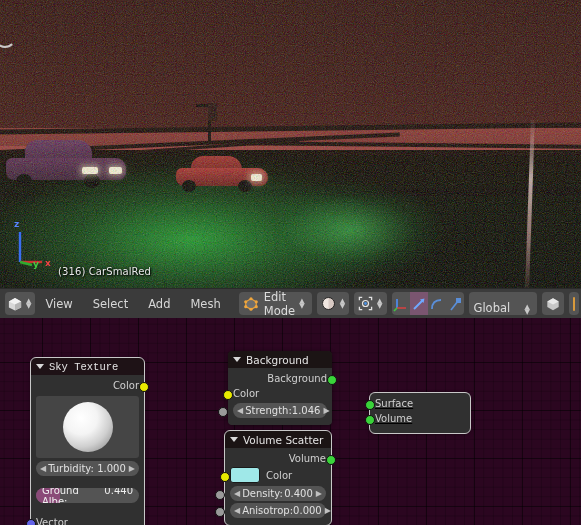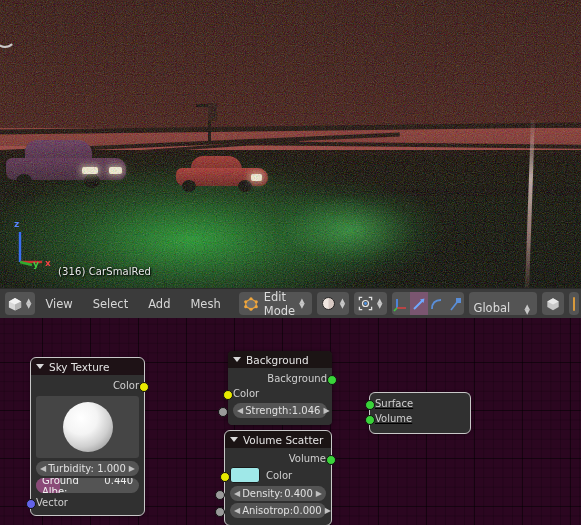--- a/index.html
+++ b/index.html
@@ -67,21 +67,21 @@
        linear-gradient(to right,rgba(0,0,0,.20) 1px,transparent 1px),
        linear-gradient(to bottom,rgba(0,0,0,.20) 1px,transparent 1px);
      background-size:48px 48px,48px 48px,9.6px 9.6px,9.6px 9.6px;
      background-position:-6px -4px,-6px -4px,-6px -4px,-6px -4px;}
   #links{position:absolute;left:0;top:0;width:581px;height:207px;pointer-events:none;}
   .node{position:absolute;border-radius:5px;background:#3c3c3c;
         box-shadow:0 1px 4px rgba(0,0,0,.55);overflow:visible;}
   .node.sel{outline:1px solid #c8c8c8;outline-offset:0;}
   .nHead{height:17px;border-radius:4px 4px 0 0;display:flex;align-items:center;
          padding-left:5px;color:#e4e4e4;font-size:10.5px;}
-  .nHead.tex{background:#1e1216;}
+  .nHead.tex{background:#1e1216;font-family:Liberation Mono, monospace;}
   .nHead.shader{background:#1b1414;}
   .nHead.out{background:#b4214f;}
   .tri{width:0;height:0;border-left:4px solid transparent;border-right:4px solid transparent;
        border-top:5px solid #d8d8d8;margin-right:5px;}
   .nBody{background:#303030;border-radius:0 0 4px 4px;padding:3px 5px 5px 5px;}
   .sockRow{position:relative;height:15px;display:flex;align-items:center;color:#cfcfcf;font-size:10px;}
   .sockRow.right{justify-content:flex-end;}
   .sock{position:absolute;width:8px;height:8px;border-radius:50%;border:1px solid #111;}
   .sock.l{left:-10px;}
   .sock.r{right:-10px;}
@@ -94,21 +94,21 @@
   .ball{width:50px;height:50px;border-radius:50%;
         background:radial-gradient(circle at 36% 32%,#ffffff 0%,#f4f4f4 35%,#cfcfcf 62%,#9a9a9a 85%,#7d7d7d 100%);}
   .numField{background:#545454;border-radius:8px;height:15px;display:flex;align-items:center;
             color:#e0e0e0;font-size:10px;padding:0 4px;margin:2px 0;position:relative;}
   .numField .lab{flex:0 0 auto;}
   .numField .val{margin-left:auto;}
   .arrowL,.arrowR{font-size:8px;color:#c0c0c0;}
   .arrowL{margin-right:2px;}
   .arrowR{margin-left:3px;}
   .sliderField{background:#545454;border-radius:8px;height:15px;display:flex;align-items:center;
-               color:#f0f0f0;font-size:10px;padding:0 6px;margin:2px 0;position:relative;overflow:hidden;}
+               color:#f0f0f0;font-size:10px;padding:0 6px;margin:12px 0;position:relative;overflow:hidden;}
   .sliderFill{position:absolute;left:0;top:0;bottom:0;background:#8a4a78;}
   .sliderTxt{position:relative;display:flex;width:100%;}
   .swatch{width:28px;height:14px;border-radius:3px;background:#9fe8e8;border:1px solid #1a1a1a;margin-right:6px;}
   #worldLabel{position:absolute;left:16px;top:513px;color:#ddd;font-size:11px;text-shadow:1px 1px 2px #000;}
 </style>
 </head>
 <body>
 
 <div id="app">
 

